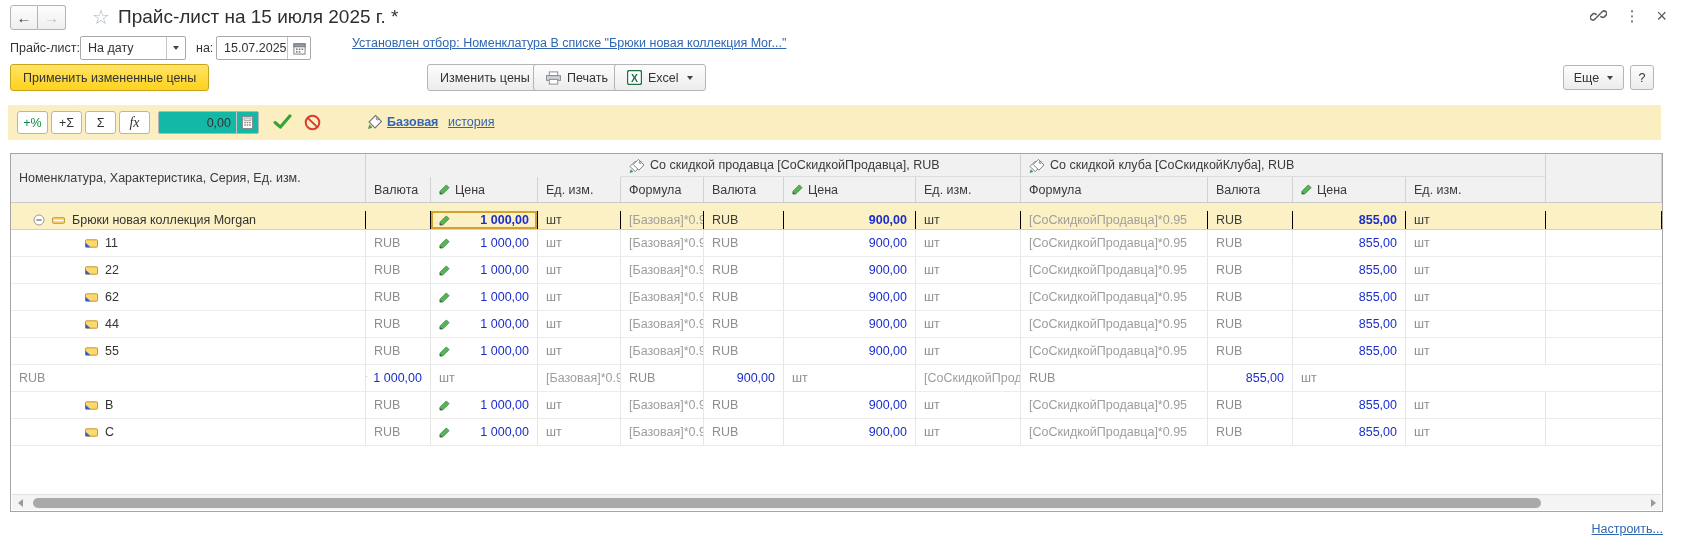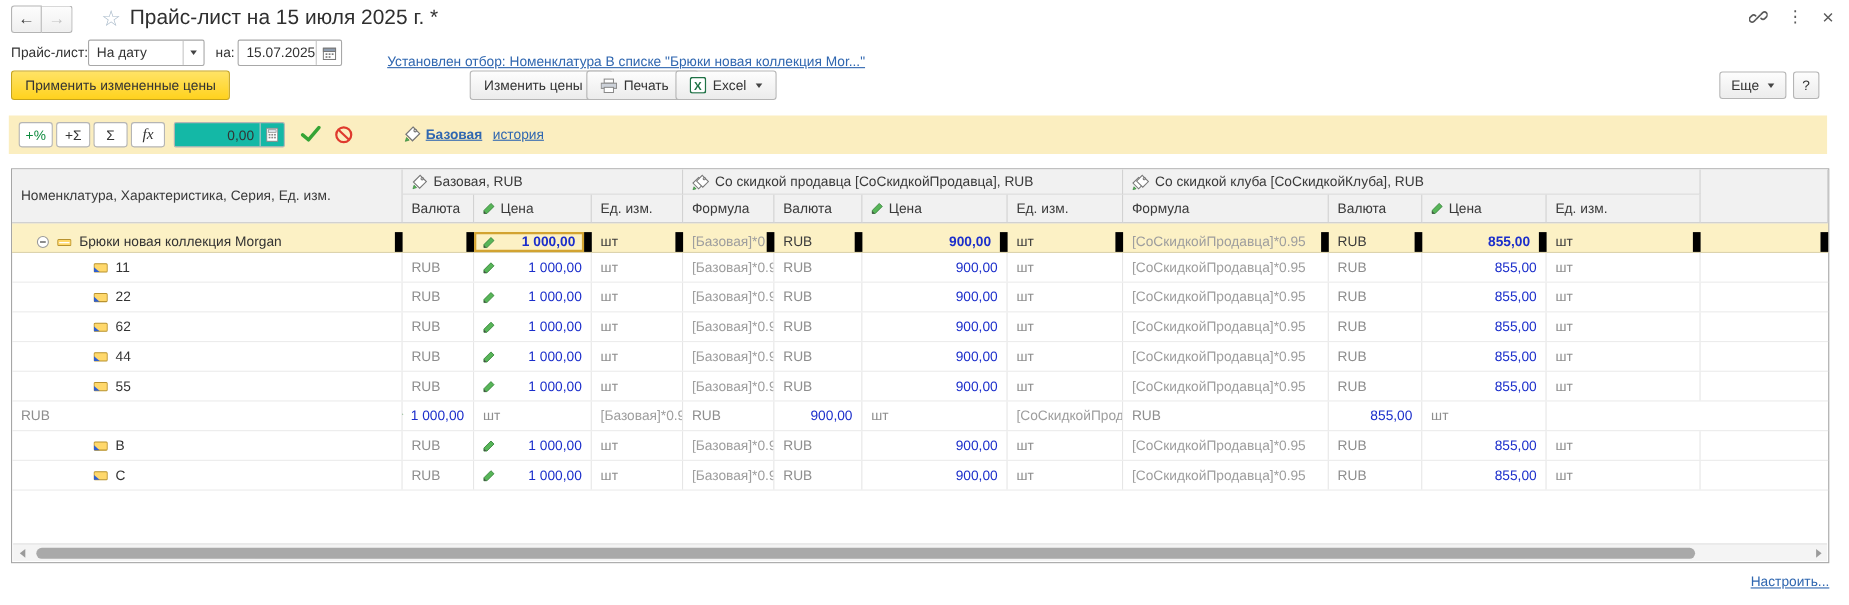--- a/index.html
+++ b/index.html
@@ -24,21 +24,21 @@
   #filterbar { position:absolute; left:0; top:36px; width:1681px; height:26px; }
   .flabel { position:absolute; top:5px; color:#333; }
   .selectbox { position:absolute; left:80px; top:0; width:106px; height:24px; border:1px solid #a8a8a8; border-radius:2px; background:#fff; cursor:pointer; }
   .selectbox .sval { position:absolute; left:7px; top:4px; }
   .selectbox .sarrow { position:absolute; right:0; top:0; width:19px; height:22px; border-left:1px solid #c6c6c6; display:flex; align-items:center; justify-content:center; }
   .caret { width:0; height:0; border-left:3.5px solid transparent; border-right:3.5px solid transparent; border-top:4px solid #444; }
   .datebox { position:absolute; left:216px; top:0; width:95px; height:24px; border:1px solid #a8a8a8; border-radius:2px; background:#fff; }
   .datebox .dval { position:absolute; left:7px; top:4px; }
   .datebox .dbtn { position:absolute; right:0; top:0; width:23px; height:22px; border-left:1px solid #c6c6c6; display:flex; align-items:center; justify-content:center; cursor:pointer; }
   a.lnk { color:#3067b0; text-decoration:underline; cursor:pointer; white-space:nowrap; }
-  #filterlink { position:absolute; left:352px; top:13px; }
+  #filterlink { position:absolute; left:352px; top:0; }
 
   
   #commandbar { position:absolute; left:0; top:64px; width:1681px; height:32px; }
   .btn { position:absolute; top:0; height:27px; border:1px solid #b5b5b5; border-radius:3px; background:linear-gradient(#fdfdfd,#ececec);
          display:flex; align-items:center; justify-content:center; gap:6px; padding:0 12px; cursor:pointer; color:#333; white-space:nowrap; }
   .btn.yellow { background:linear-gradient(#ffe366,#ffd21e); border-color:#c7a41a; }
   .btn .caret { margin-left:2px; }
   .smallbtn { height:25px; top:1px; }
 
   
@@ -72,21 +72,21 @@
   .cell.fillc { border-right:none; }
   .price { justify-content:flex-end; color:#1b2ecb; gap:6px; }
   .price .pval { flex:0 0 auto; }
   .price .pencil { margin-right:auto; display:flex; }
   .formula { color:#9e9e9e; }
   .dim { color:#8e8e8e; }
   .namecell { gap:7px; }
   .child-indent { padding-left:74px; }
 
   #grouprow { background:#fcf1c5; border-bottom:1px solid #dcd3ae; }
-  #grouprow .cell { border-right:7px solid #000000;margin-top:8px; }
+  #grouprow .cell { border-right:1px solid #000000;margin-top:8px; }
   #grouprow .dark { color:#3b3b3b; }
   #grouprow .price { font-weight:bold; }
   .sel { box-shadow:inset 0 0 0 2px #d2a331; }
 
   
   .hscroll { position:absolute; left:1px; right:1px; bottom:1px; height:16px; background:#f4f4f4; border-top:1px solid #e2e2e2; }
   .sarrowl, .sarrowr { position:absolute; top:0; width:16px; height:15px; display:flex; align-items:center; justify-content:center; cursor:pointer; }
   .sarrowl { left:0; } .sarrowr { right:0; }
   .tri-l { width:0; height:0; border-top:4px solid transparent; border-bottom:4px solid transparent; border-right:5px solid #9a9a9a; }
   .tri-r { width:0; height:0; border-top:4px solid transparent; border-bottom:4px solid transparent; border-left:5px solid #9a9a9a; }
@@ -227,28 +227,20 @@
         </svg>
     </span>
     <a id="basetypelink" class="lnk">Базовая</a>
     <a id="historylink" class="lnk">история</a>
   </div>
 
   <div id="table">
     <div id="thead">
       <div class="hc span2">Номенклатура, Характеристика, Серия, Ед. изм.</div>
 
-      <div class="hc gr g1">
-        <svg width="15" height="15" viewBox="0 0 16 16">
-            <path d="M8.5 1.5 L14.5 7.5 L8 14 L2 8 Z" fill="#fff" stroke="#777" stroke-width="1.1"></path>
-            <circle cx="10.5" cy="4.7" r="1.2" fill="none" stroke="#777"></circle>
-            <polygon points="1.5,14.5 5,13.4 2.6,11" fill="#57b558" stroke="#2e7d32" stroke-width="0.6"></polygon>
-          </svg>
-        <span>Базовая, RUB</span>
-      </div>
       <div class="hc gr g2">
         <svg width="16" height="15" viewBox="0 0 17 16">
             <path d="M6.5 3.5 L12 9 L6.5 14.5 L1 9 Z" fill="#fff" stroke="#777" stroke-width="1"></path>
             <path d="M10 1.5 L16 7.5 L10.5 13 L4.5 7 Z" fill="#fff" stroke="#777" stroke-width="1"></path>
             <circle cx="12" cy="4.7" r="1.1" fill="none" stroke="#777"></circle>
             <polygon points="1,15.5 4,14.6 2,12.6" fill="#57b558" stroke="#2e7d32" stroke-width="0.6"></polygon>
           </svg>
         <span>Со скидкой продавца [СоСкидкойПродавца], RUB</span>
       </div>
       <div class="hc gr g3">

